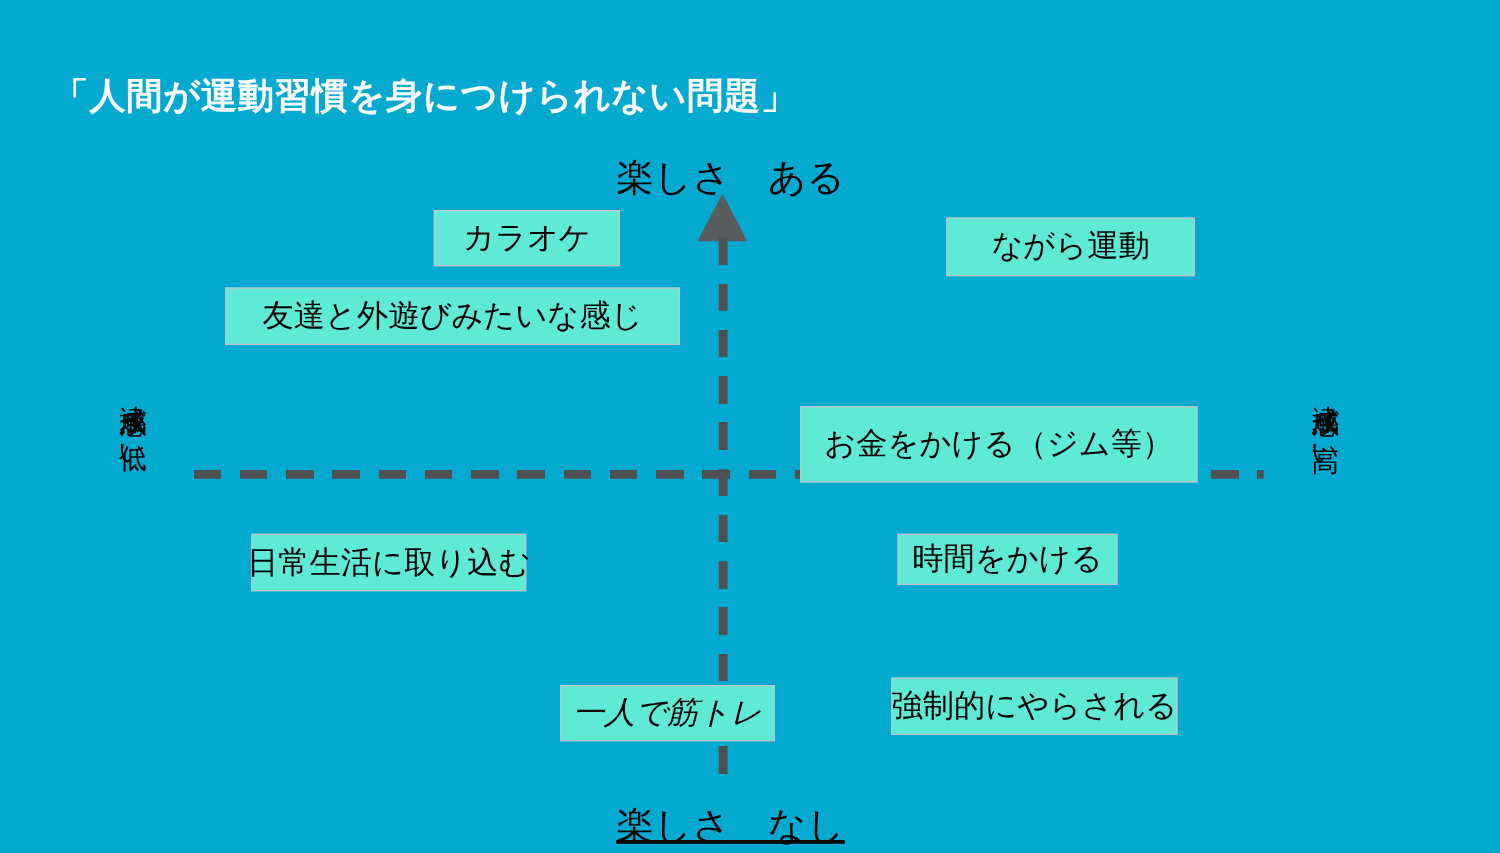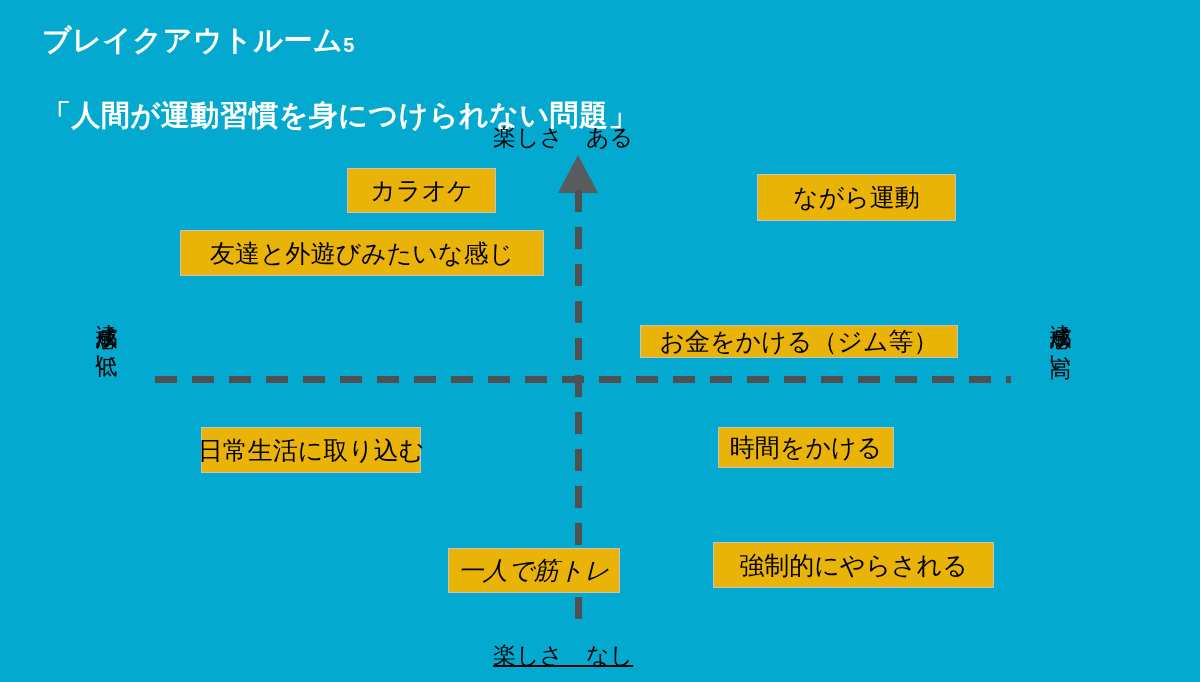--- a/index.html
+++ b/index.html
@@ -71,21 +71,21 @@
     height: 0;
     border-left: 20px solid transparent;
     border-right: 20px solid transparent;
     border-bottom: 38px solid #595b5d;
   }
 
   
   .axis-label {
     position: absolute;
     color: #000000;
-    font-size: 23px;
+    font-size: 30px;
     font-family: "Liberation Sans", "DejaVu Sans", sans-serif;
     white-space: nowrap;
   }
   .axis-label-top    { left: 493px; top: 122px; }
   .axis-label-bottom { left: 493px; top: 640px; text-decoration: underline; }
 
   .axis-label-vertical {
     position: absolute;
     color: #000000;
     font-size: 22px;
@@ -94,47 +94,46 @@
     line-height: 1.28;
     letter-spacing: 2px;
     white-space: nowrap;
   }
   .axis-label-left  { left: 92px;  top: 306px; }
   .axis-label-right { left: 1046px; top: 306px; }
 
   
   .idea-box {
     position: absolute;
-    background: #eab308;
+    background: #5eead4;
     border: 1px solid #c3c3c3;
     color: #000000;
     font-size: 25px;
     font-family: "Liberation Sans", "DejaVu Sans", sans-serif;
     display: flex;
     align-items: center;
     justify-content: center;
     white-space: nowrap;
     padding: 0 6px;
     line-height: 1;
   }
 
   .box-karaoke        { left: 347px; top: 168px; width: 149px; height: 45px; }
   .box-friends        { left: 180px; top: 230px; width: 364px; height: 46px; }
   .box-nagara         { left: 757px; top: 174px; width: 199px; height: 47px; }
-  .box-money          { left: 640px; top: 325px; width: 318px; height: 33px; text-align: center; }
+  .box-money          { left: 640px; top: 325px; width: 318px; height: 61px; text-align: center; }
   .box-daily          { left: 201px; top: 427px; width: 220px; height: 46px; }
   .box-time           { left: 718px; top: 427px; width: 176px; height: 41px; }
   .box-alone          { left: 448px; top: 548px; width: 172px; height: 45px; font-style: italic; }
-  .box-forced         { left: 713px; top: 542px; width: 281px; height: 46px; }
+  .box-forced         { left: 713px; top: 542px; width: 229px; height: 46px; }
 </style>
 </head>
 <body>
 
 <div class="title-block">
-  <div class="title-line-1"><span>ブレイクアウトルーム</span><span class="title-suffix">5</span></div>
   <div class="title-line-2">「人間が運動習慣を身につけられない問題」</div>
 </div>
 
 <div class="axis-v-head"></div>
 <div class="axis-v"></div>
 <div class="axis-h"></div>
 
 <div class="axis-label axis-label-top">楽しさ　ある</div>
 <div class="axis-label axis-label-bottom">楽しさ　なし</div>
 <div class="axis-label-vertical axis-label-left">達成感が低い</div>

